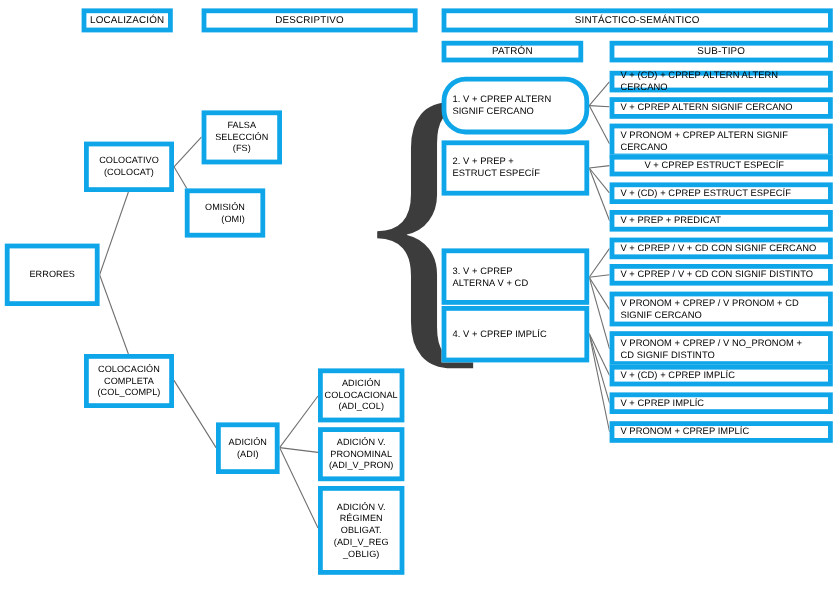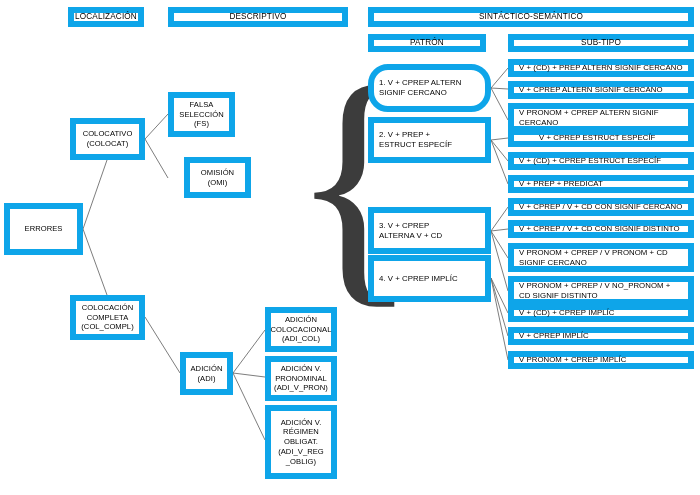--- a/index.html
+++ b/index.html
@@ -20,21 +20,21 @@
     position: absolute;
     left: 0;
     top: 0;
     width: 700px;
     height: 495px;
     pointer-events: none;
   }
   .node {
     position: absolute;
     box-sizing: border-box;
-    border: 6px solid #0ea5e9;
+    border: 4px solid #0ea5e9;
     background: #ffffff;
     display: flex;
     align-items: center;
     justify-content: center;
     text-align: center;
     color: #000000;
     line-height: 1.28;
     white-space: pre-line;
   }
   .node.left-text {
@@ -125,21 +125,21 @@
 (COLOCAT)</div>
 
   <div class="node tree-node" style="left:70px; top:295px; width:75px; height:45px;">COLOCACIÓN
 COMPLETA
 (COL_COMPL)</div>
 
   <div class="node tree-node" style="left:168px; top:92px; width:67px; height:45px;">FALSA
 SELECCIÓN
 (FS)</div>
 
-  <div class="node tree-node" style="left:184px; top:157px; width:67px; height:41px;">OMISIÓN
+  <div class="node tree-node" style="left:154px; top:157px; width:67px; height:41px;text-align:right;">OMISIÓN
 (OMI)</div>
 
   <div class="node tree-node" style="left:180px; top:352px; width:53px; height:43px;">ADICIÓN
 (ADI)</div>
 
   <div class="node tree-node" style="left:265px; top:307px; width:72px; height:45px;">ADICIÓN
 COLOCACIONAL
 (ADI_COL)</div>
 
   <div class="node tree-node" style="left:265px; top:356px; width:72px; height:45px;">ADICIÓN V.
@@ -158,21 +158,21 @@
 SIGNIF CERCANO</div>
 
   <div class="node pattern-node left-text" style="left:368px; top:117px; width:123px; height:46px;">2. V + PREP +
 ESTRUCT ESPECÍF</div>
 
   <div class="node pattern-node left-text" style="left:368px; top:207px; width:123px; height:47px;">3. V + CPREP
 ALTERNA V + CD</div>
 
   <div class="node pattern-node left-text" style="left:368px; top:255px; width:123px; height:47px;">4. V + CPREP IMPLÍC</div>
 
-  <div class="node subtype-node left-text" style="left:508px; top:59px; width:186px; height:18px;">V + (CD) + PREP ALTERN SIGNIF CERCANO</div>
+  <div class="node subtype-node left-text" style="left:508px; top:59px; width:186px; height:18px;">V + (CD) + CPREP ALTERN ALTERN CERCANO</div>
 
   <div class="node subtype-node left-text" style="left:508px; top:103px; width:186px; height:29px;">V PRONOM + CPREP ALTERN SIGNIF
 CERCANO</div>
 
   <div class="node subtype-node left-text" style="left:508px; top:81px; width:186px; height:18px;">V + CPREP ALTERN SIGNIF CERCANO</div>
 
   <div class="node subtype-node left-text" style="left:508px; top:129px; width:186px; height:18px;padding-left:25px;">V + CPREP ESTRUCT ESPECÍF</div>
 
   <div class="node subtype-node left-text" style="left:508px; top:152px; width:186px; height:18px;">V + (CD) + CPREP ESTRUCT ESPECÍF</div>
 

